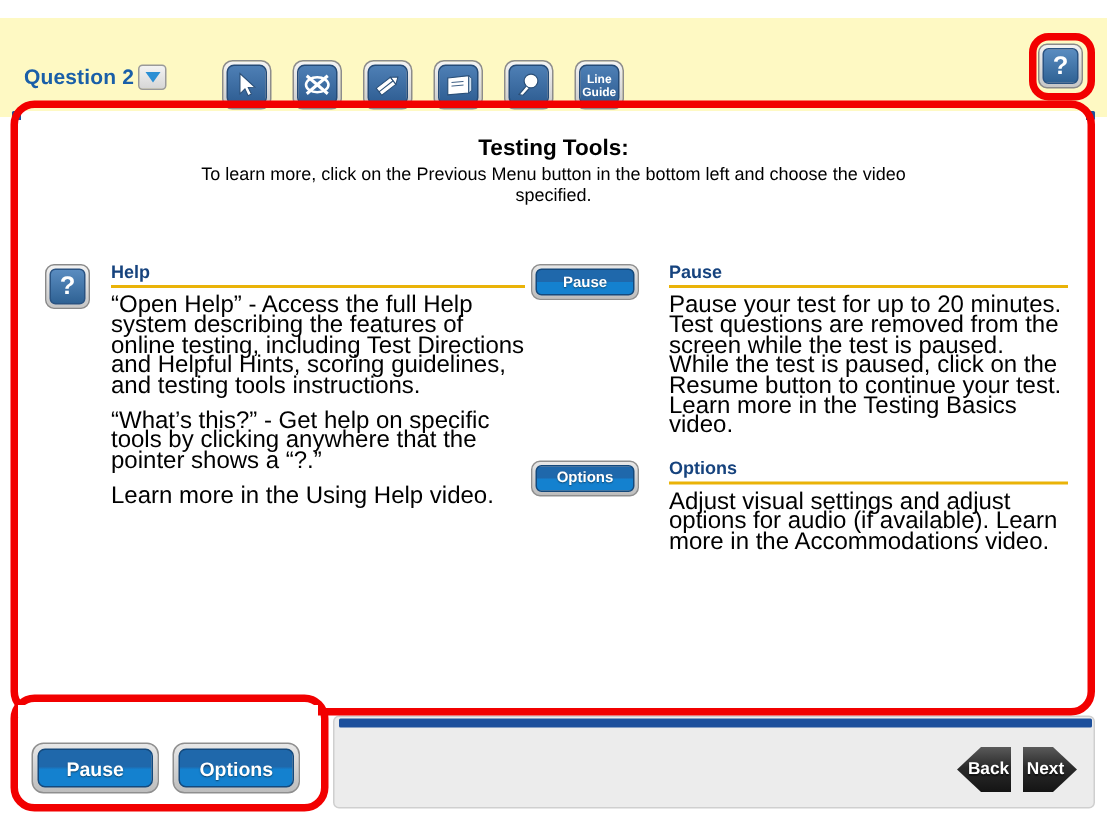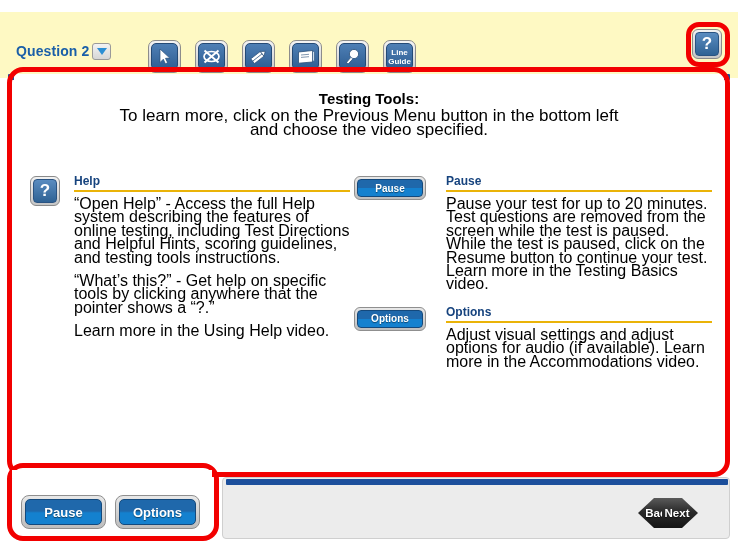--- a/index.html
+++ b/index.html
@@ -158,21 +158,21 @@
     text-align: center;
     font-size: 15px;
     font-weight: bold;
     color: #000000;
   }
   .main-sub {
     position: absolute;
     left: 105px; top: 35px;
     width: 500px;
     text-align: center;
-    font-size: 17px;
+    font-size: 12px;
     line-height: 14px;
     color: #000000;
   }
 
   .col-left {
     position: absolute;
     left: 16px; top: 100px;
     width: 320px;
   }
   .col-right {
@@ -303,21 +303,21 @@
     display: flex;
     align-items: center;
     justify-content: center;
     color: #ffffff;
     font-size: 11.5px;
     font-weight: bold;
     text-shadow: 0 1px 1px rgba(0,0,0,0.6);
   }
   #nav-back { left: 634px; }
   #nav-back .nav-label { justify-content: center; padding-left: 6px; }
-  #nav-next { left: 658px; }
+  #nav-next { left: 678px; }
   #nav-next .nav-label { justify-content: center; padding-right: 6px; }
 </style>
 </head>
 <body>
 
 <div id="app">
 
   <div class="header">
     <span class="question-label">Question 2</span>
     <div class="question-dropdown">

